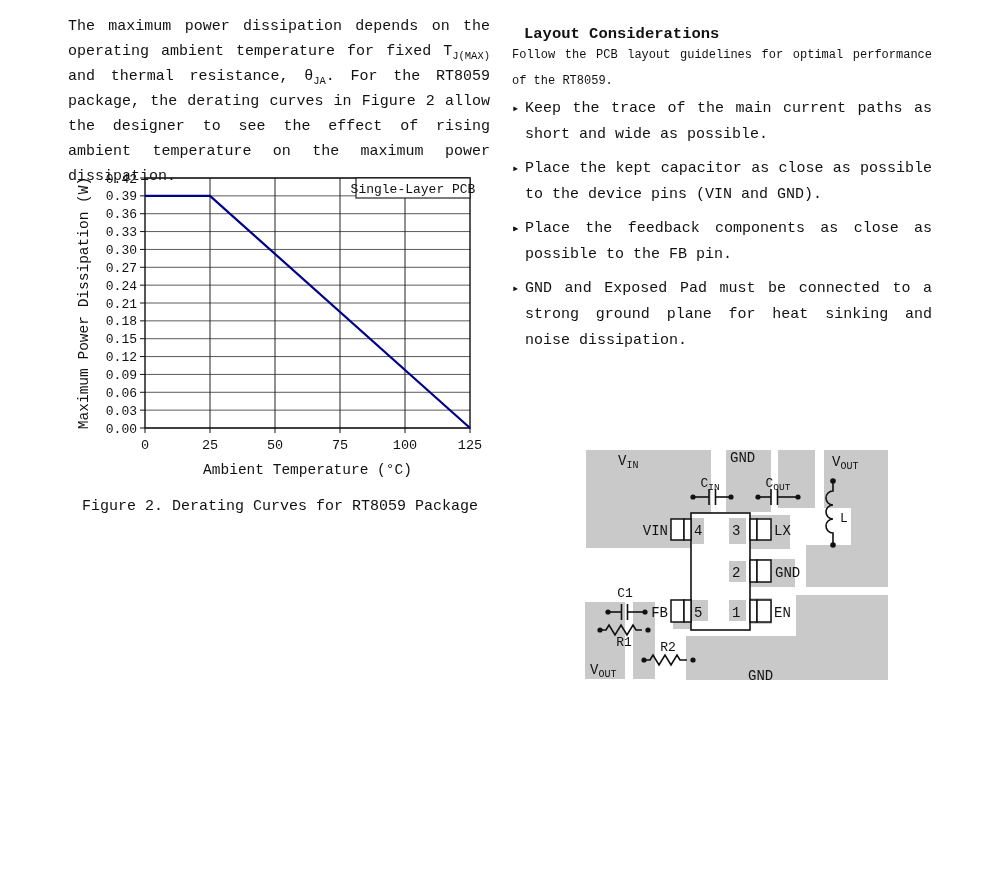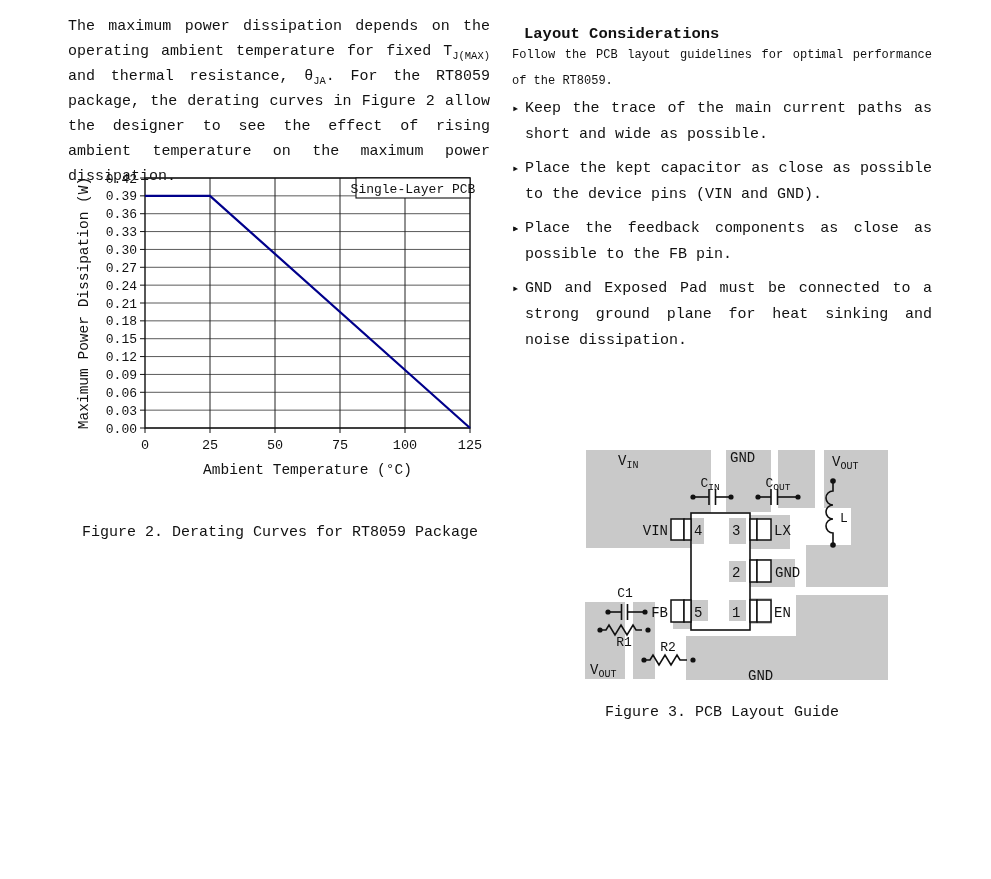--- a/index.html
+++ b/index.html
@@ -2,21 +2,21 @@
 <html><head>
 <meta charset="utf-8">
 <style>
   html,body{margin:0;padding:0;background:#ffffff;}
   .page{position:relative;width:991px;height:879px;background:#fff;
         font-family:Liberation Mono, monospace;color:#111;overflow:hidden;border-radius:21px;}
   .para{position:absolute;left:68px;top:14px;width:422px;font-size:15px;line-height:25px;
         text-align:justify;margin:0;}
   .para sub{font-size:10.5px;line-height:0;}
   .caption{position:absolute;font-size:15px;text-align:center;}
-  .cap2{left:68px;top:524px;width:424px;}
+  .cap2{left:68px;top:498px;width:424px;}
   .cap3{left:512px;top:704px;width:420px;}
   .chart-wrap{position:absolute;left:72px;top:168px;}
   .heading{position:absolute;left:512px;top:13px;width:420px;font-size:15.5px;font-weight:bold;margin:12px;}
   .rintro{position:absolute;left:512px;top:42px;width:420px;font-size:12px;line-height:26px;
           text-align:justify;margin:0;}
   .blist{position:absolute;left:512px;top:96px;width:420px;margin:0;padding:0;list-style:none;}
   .blist li{position:relative;padding-left:13px;font-size:15px;line-height:26px;
             text-align:justify;margin:0 0 8px 0;}
   .blist .marker{position:absolute;left:0;top:0;font-size:12px;}
   .pcb-wrap{position:absolute;left:580px;top:445px;}
@@ -238,14 +238,13 @@
       <text class="dlabel" x="195" y="132">GND</text>
       <text class="dlabel" x="194" y="172">EN</text>
       <text class="dlabel" x="114" y="90">4</text>
       <text class="dlabel" x="152" y="90">3</text>
       <text class="dlabel" x="152" y="132">2</text>
       <text class="dlabel" x="114" y="172">5</text>
       <text class="dlabel" x="152" y="172">1</text>
     </svg>
   </div>
 
-  <div class="caption cap3">Figure 3. PCB Layout Guide</div>
 </div>
 
 </body></html>

